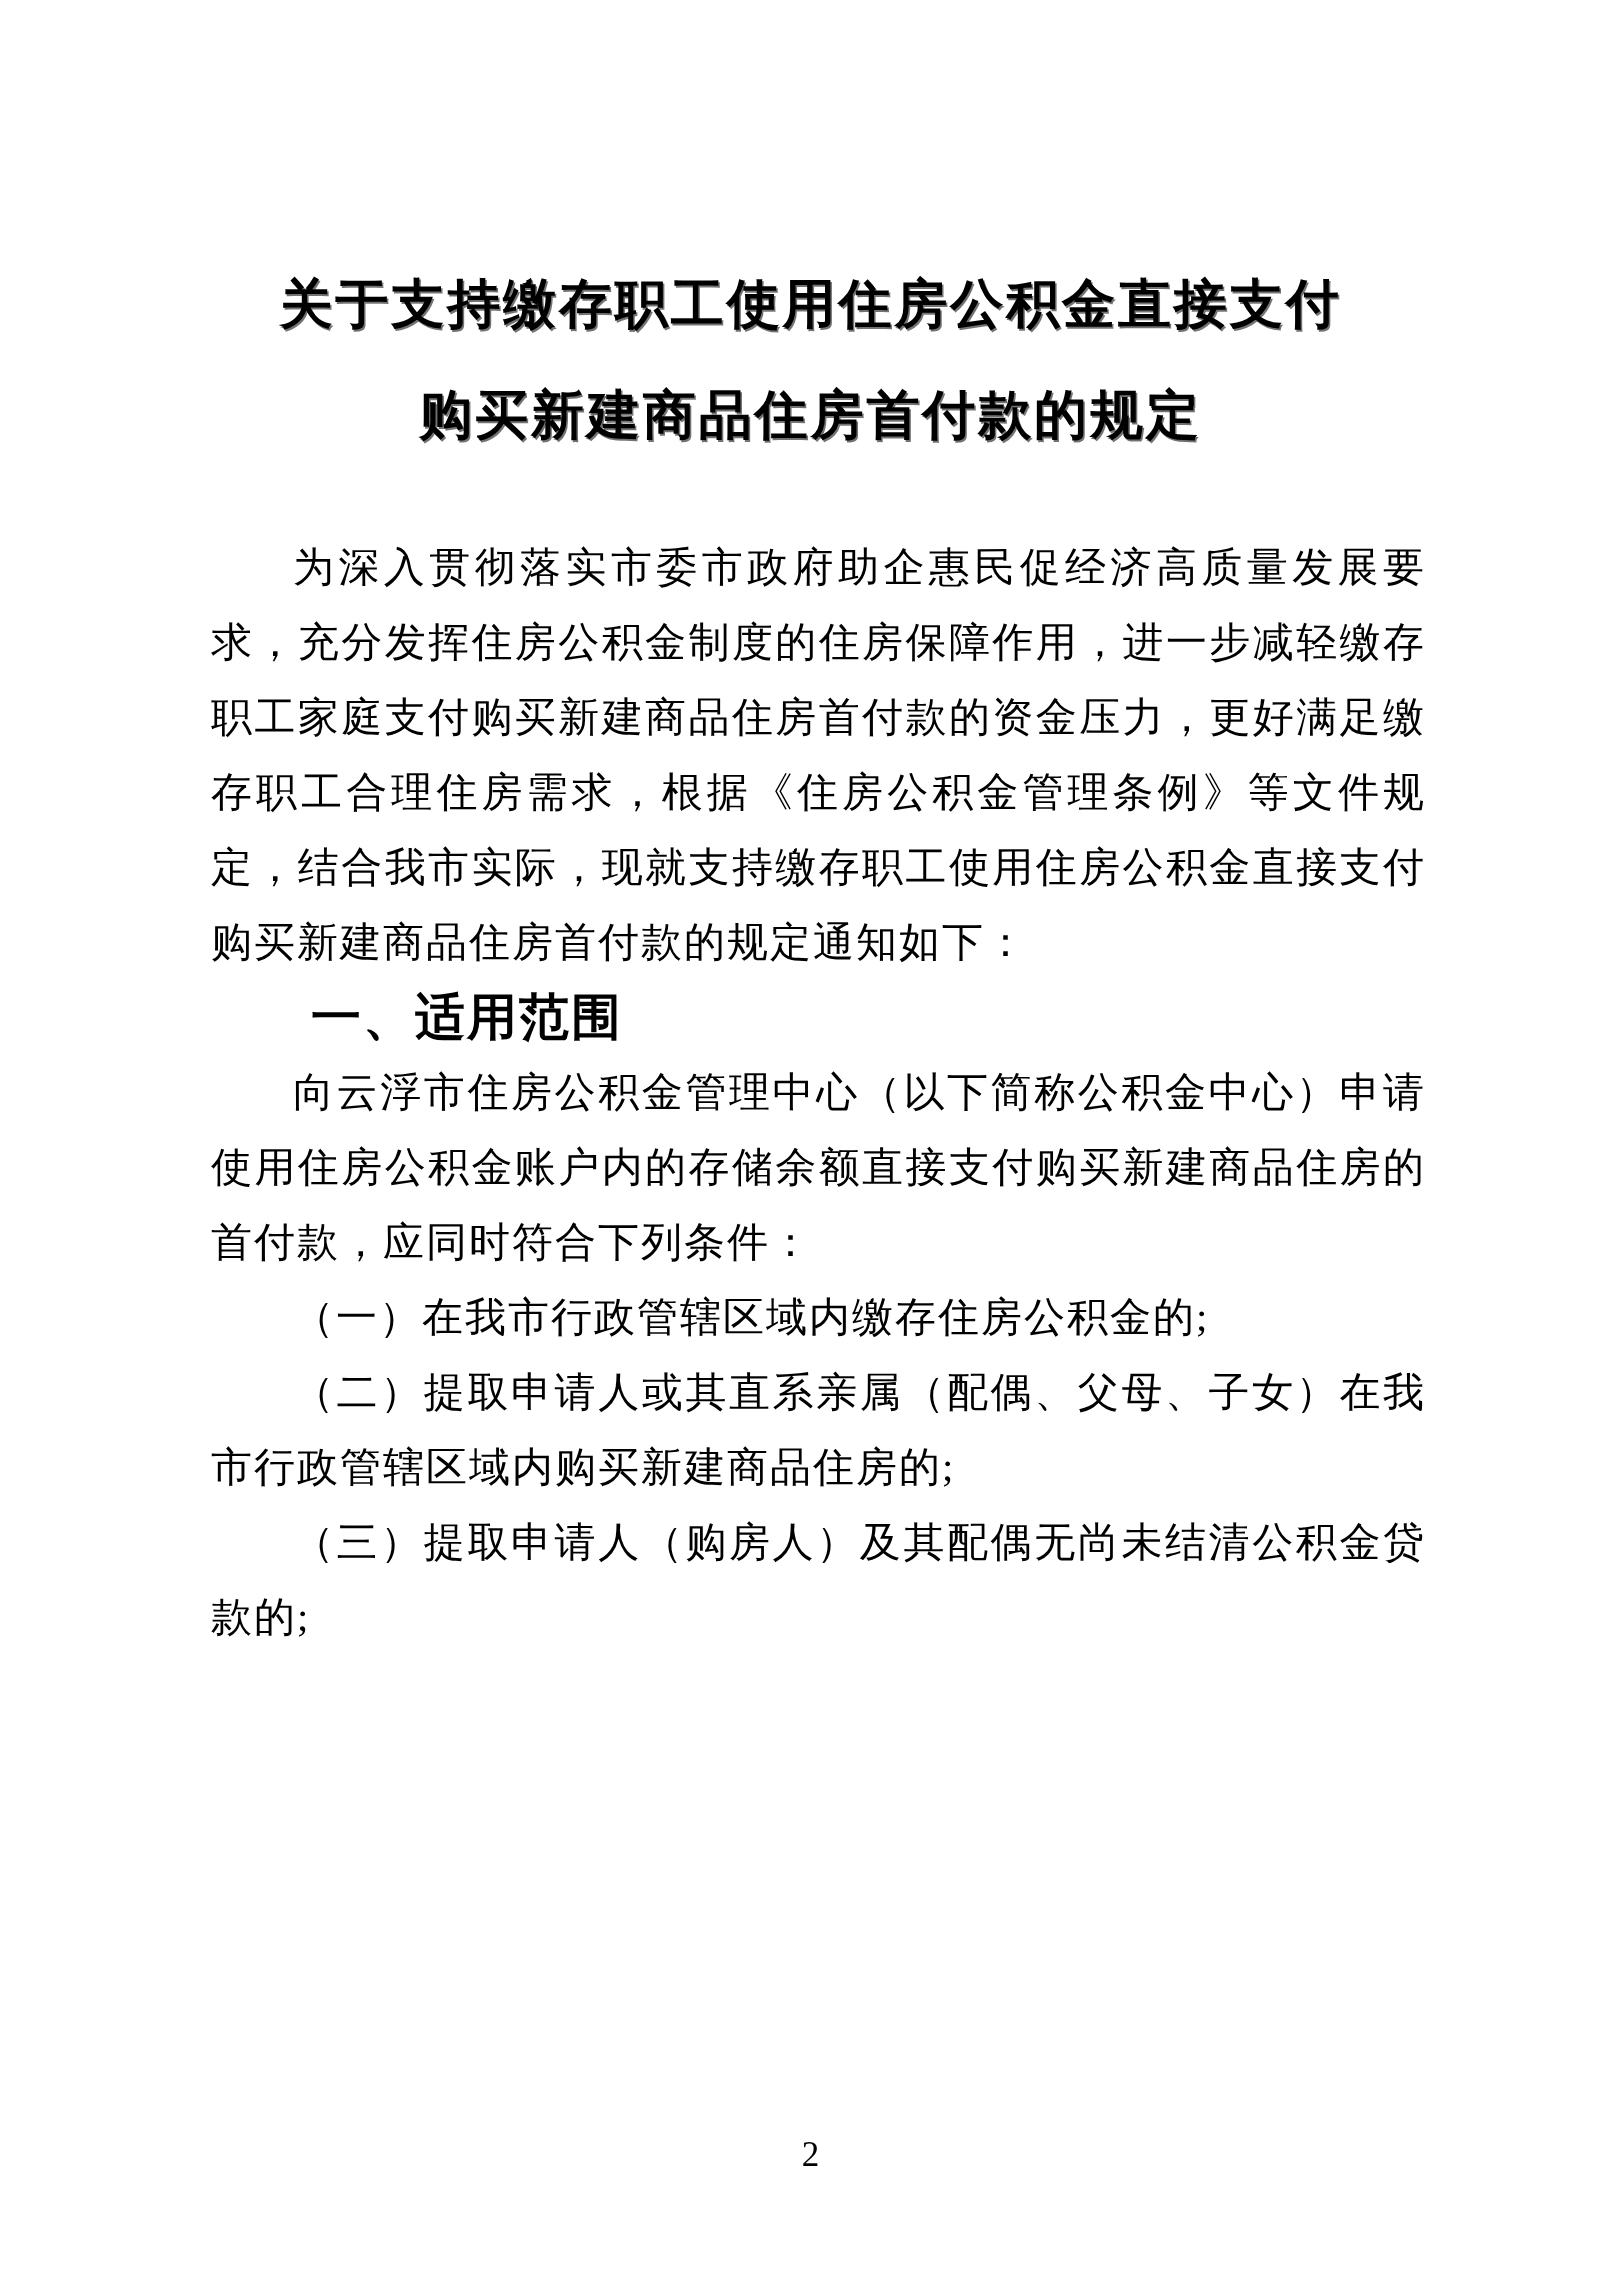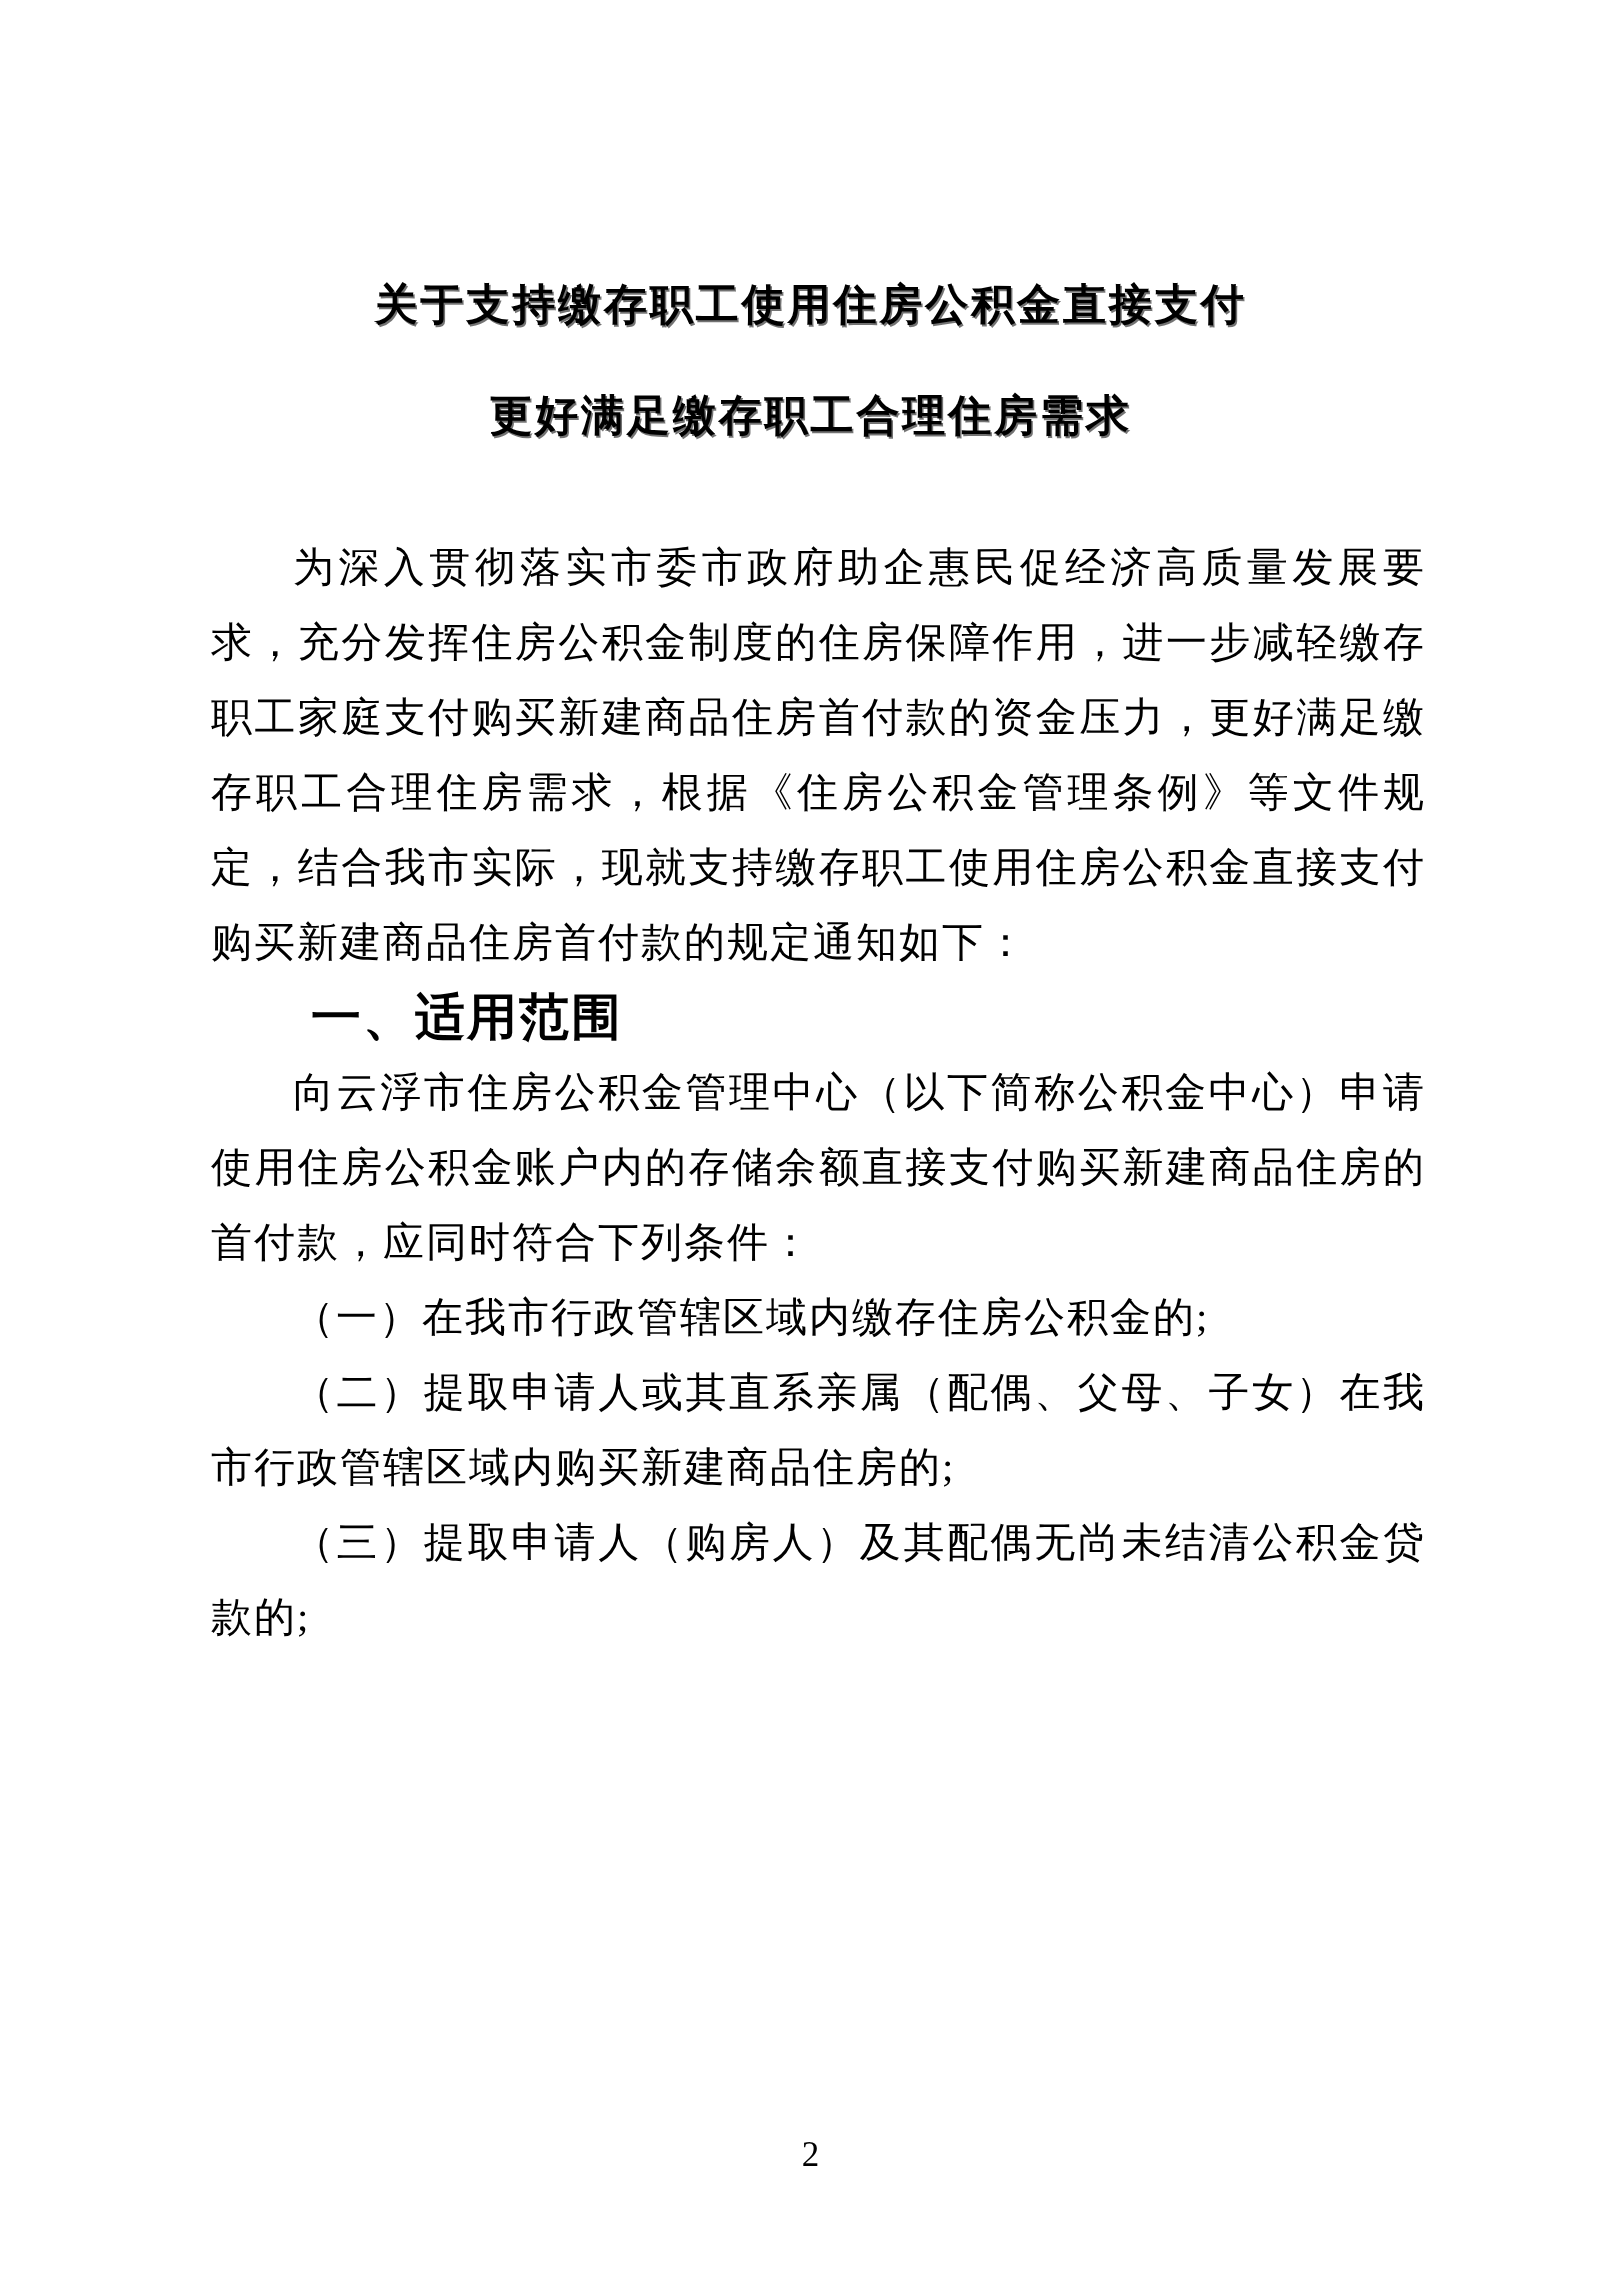--- a/index.html
+++ b/index.html
@@ -14,21 +14,21 @@
     margin: 0 auto;
     background: #ffffff;
     color: #000000;
     overflow: hidden;
   }
   .doc-title {
     padding-top: 249px;
     text-align: center;
     font-family: "Liberation Serif", "DejaVu Serif", serif;
     font-weight: bold;
-    font-size: 43px;
+    font-size: 53px;
     line-height: 111px;
     letter-spacing: 2.9px;
     text-shadow: 1.5px 1.5px 0 rgba(0,0,0,0.55);
   }
   .doc-title div {
     margin: 0;
   }
   .content {
     width: 1215px;
     margin: 59px 118px 0 211px;
@@ -62,21 +62,21 @@
     line-height: 39px;
   }
 </style>
 </head>
 <body>
 
 <div class="page">
 
   <div class="doc-title">
     <div>关于支持缴存职工使用住房公积金直接支付</div>
-    <div>更好满足缴存职工合理住房需求</div>
+    <div>购买新建商品住房首付款的规定</div>
   </div>
 
   <div class="content">
     <p class="para">为深入贯彻落实市委市政府助企惠民促经济高质量发展要求，充分发挥住房公积金制度的住房保障作用，进一步减轻缴存职工家庭支付购买新建商品住房首付款的资金压力，更好满足缴存职工合理住房需求，根据《住房公积金管理条例》等文件规定，结合我市实际，现就支持缴存职工使用住房公积金直接支付购买新建商品住房首付款的规定通知如下：</p>
     <p class="para-heading">一、适用范围</p>
     <p class="para">向云浮市住房公积金管理中心（以下简称公积金中心）申请使用住房公积金账户内的存储余额直接支付购买新建商品住房的首付款，应同时符合下列条件：</p>
     <p class="para">（一）在我市行政管辖区域内缴存住房公积金的;</p>
     <p class="para">（二）提取申请人或其直系亲属（配偶、父母、子女）在我市行政管辖区域内购买新建商品住房的;</p>
     <p class="para">（三）提取申请人（购房人）及其配偶无尚未结清公积金贷款的;</p>
   </div>

